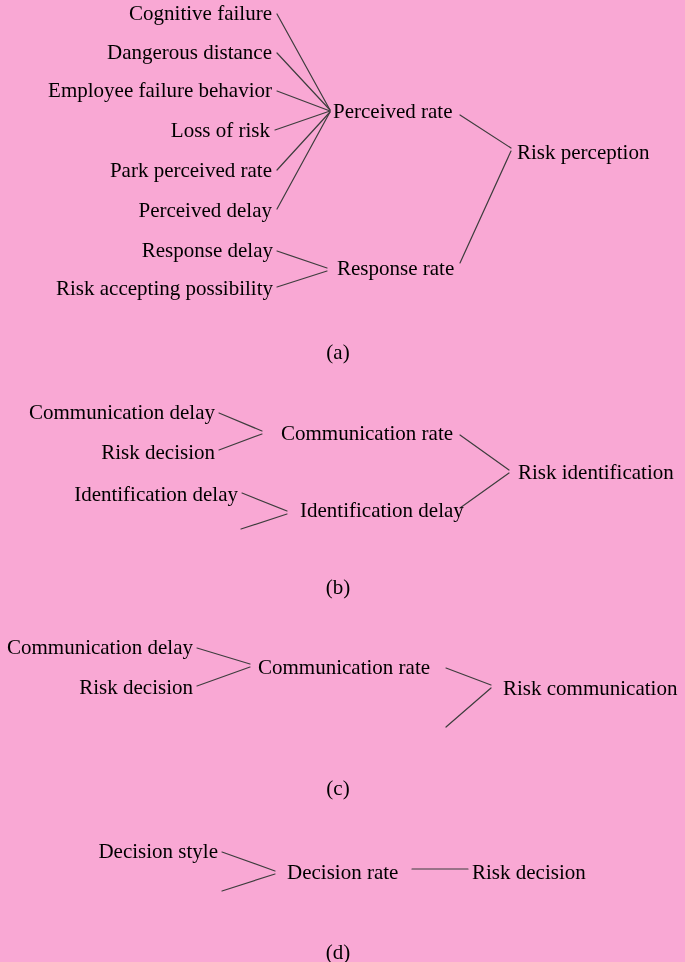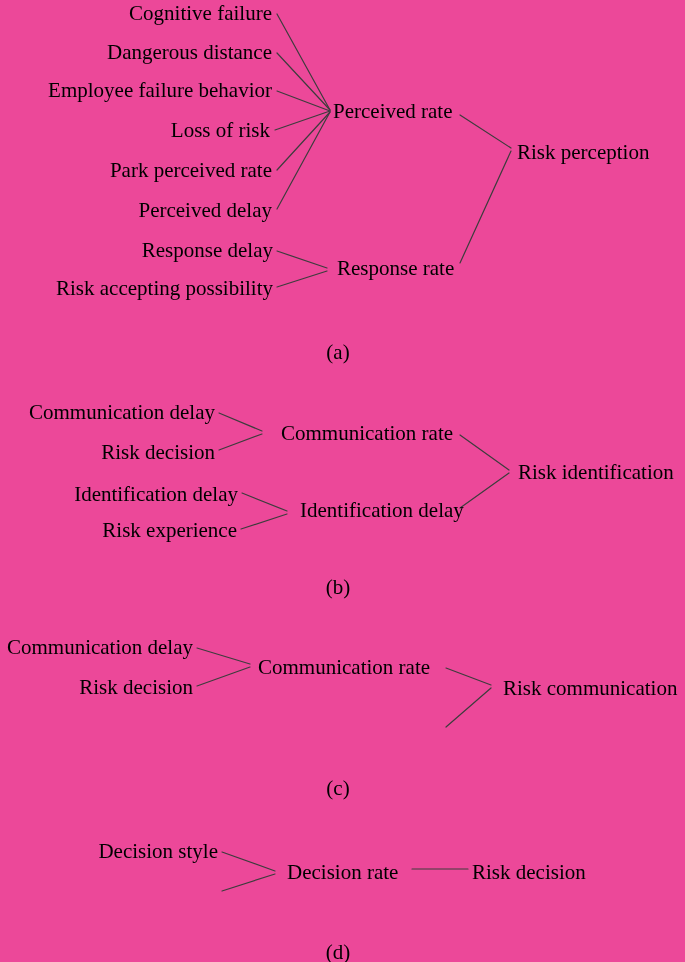--- a/index.html
+++ b/index.html
@@ -1,19 +1,19 @@
 <!DOCTYPE html>
 <html><head>
 <meta charset="utf-8">
 <style>
   html,body { margin:0; padding:0; background:#ffffff; }
   .fig {
     position:relative;
     width:685px; height:962px;
-    background:#ec4899;
+    background:#f9a8d4;
     font-family:"Liberation Serif","DejaVu Serif",serif;
     font-size:21px;
     color:#000000;
     overflow:hidden;
   }
   .lbl {
     position:absolute;
     white-space:nowrap;
     line-height:27px;
   }
@@ -81,21 +81,20 @@
   <div class="lbl" style="right:412px; top:237px">Response delay</div>
   <div class="lbl" style="right:412px; top:275px">Risk accepting possibility</div>
   <div class="lbl" style="left:337px;  top:255px">Response rate</div>
   <div class="lbl" style="left:517px;  top:139px">Risk perception</div>
   <div class="caption" style="top:339px">(a)</div>
 
   <div class="lbl" style="right:470px; top:399px">Communication delay</div>
   <div class="lbl" style="right:470px; top:439px">Risk decision</div>
   <div class="lbl" style="left:281px;  top:420px">Communication rate</div>
   <div class="lbl" style="right:447px; top:481px">Identification delay</div>
-  <div class="lbl" style="right:448px; top:517px">Risk experience</div>
   <div class="lbl" style="left:300px;  top:497px">Identification delay</div>
   <div class="lbl" style="left:518px;  top:459px">Risk identification</div>
   <div class="caption" style="top:574px">(b)</div>
 
   <div class="lbl" style="right:492px; top:634px">Communication delay</div>
   <div class="lbl" style="right:492px; top:674px">Risk decision</div>
   <div class="lbl" style="left:258px;  top:654px">Communication rate</div>
   <div class="lbl" style="left:503px;  top:675px">Risk communication</div>
   <div class="caption" style="top:775px">(c)</div>
 

